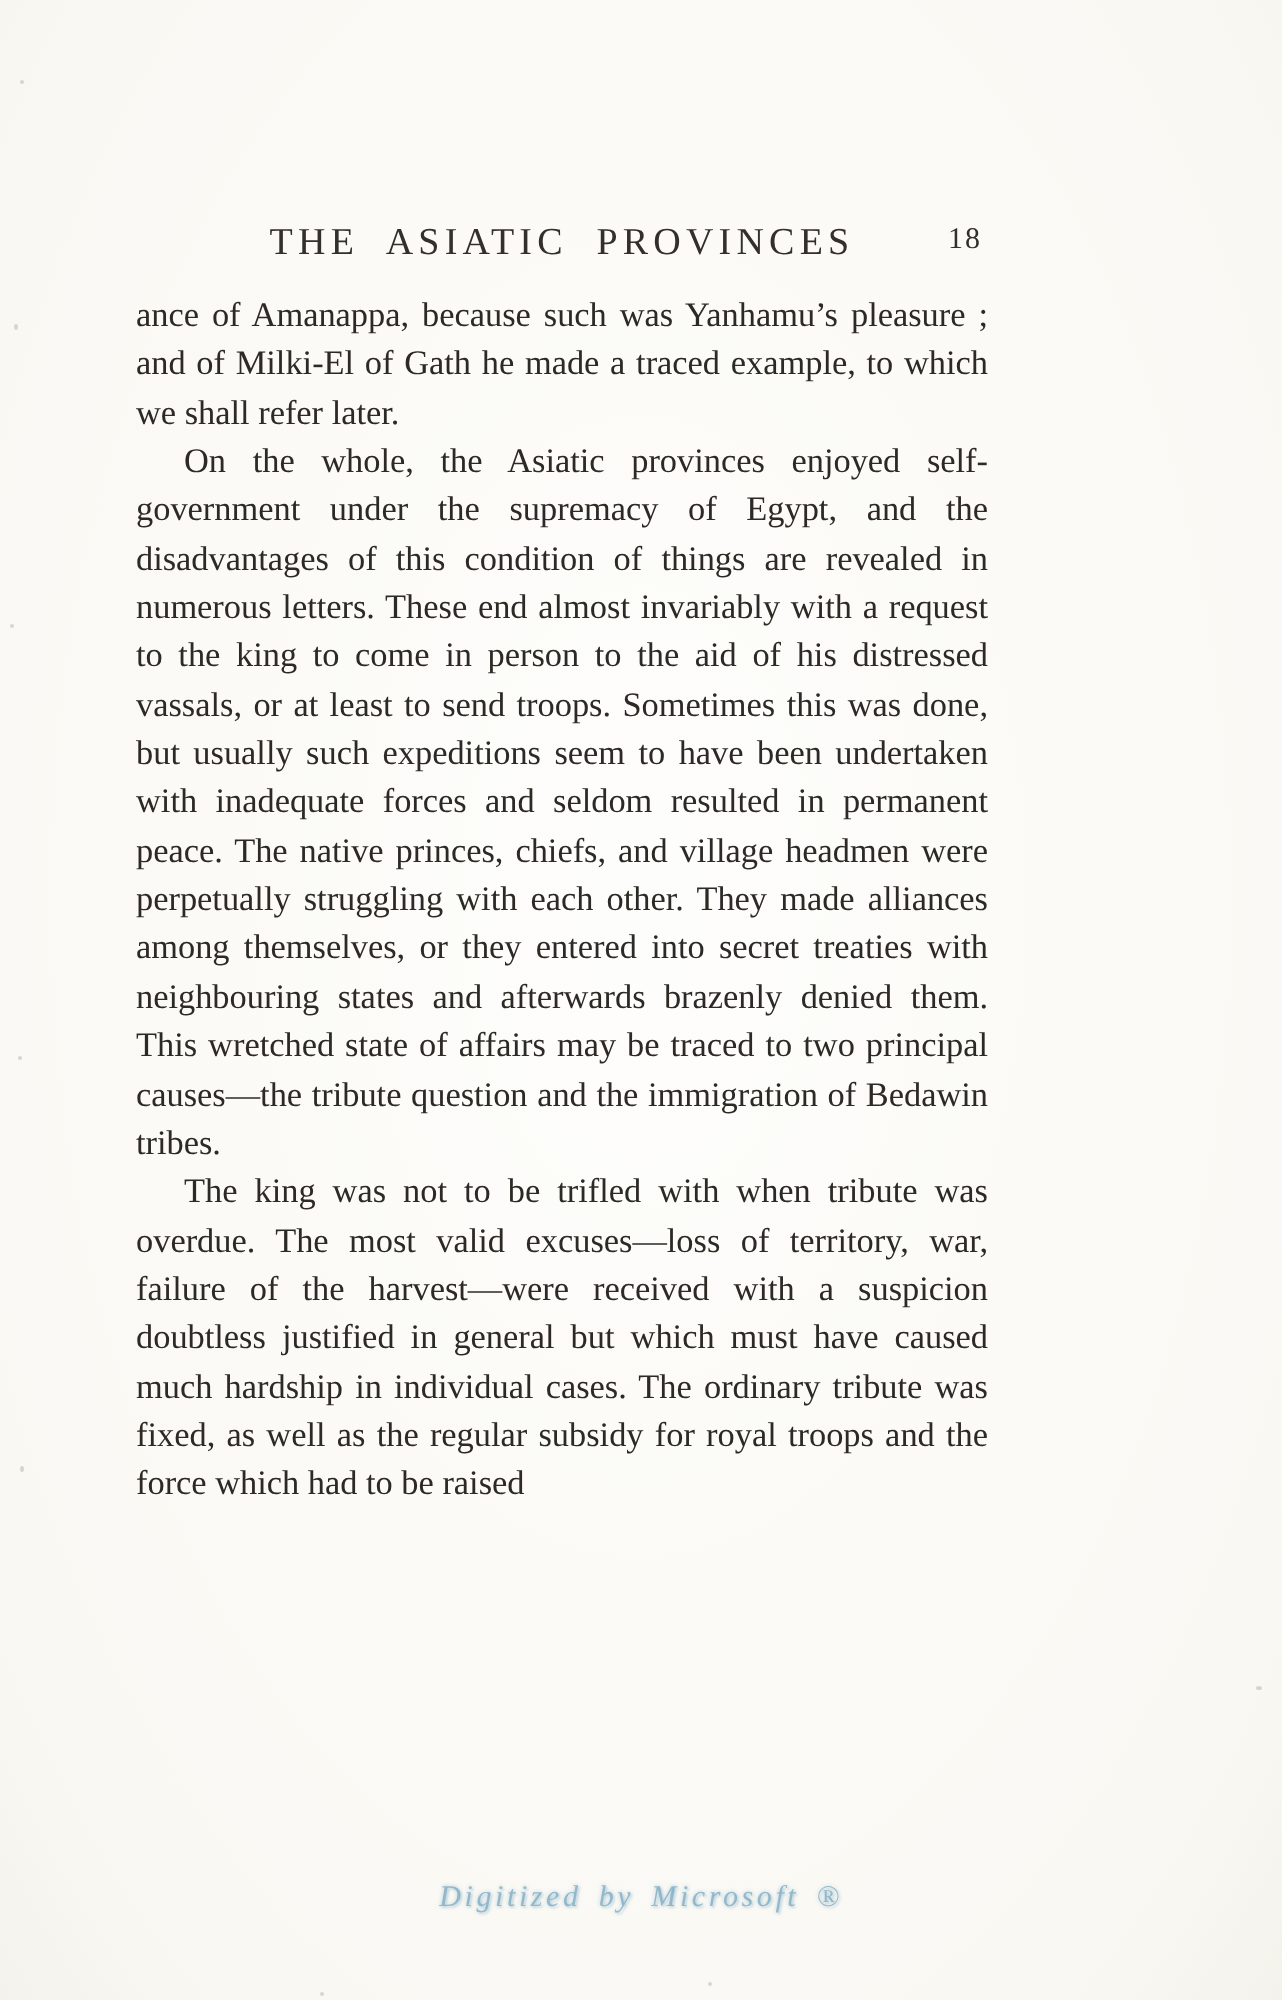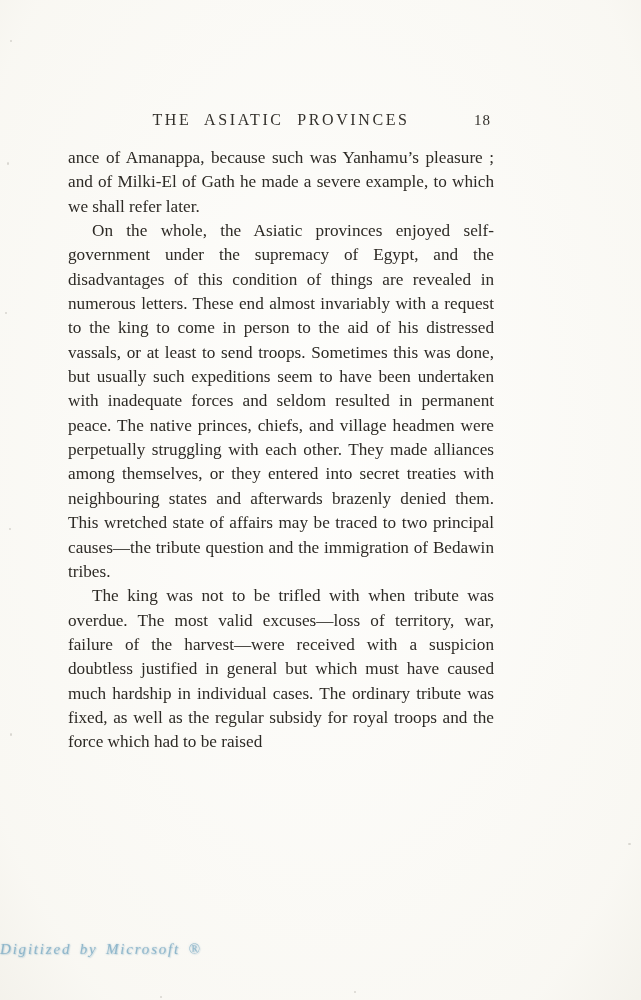--- a/index.html
+++ b/index.html
@@ -23,21 +23,21 @@
     position: absolute;
     top: 111px;
     left: 68px;
     width: 426px;
     height: 22px;
   }
   .running-title {
     position: absolute;
     left: 0; right: 0; top: 0;
     text-align: center;
-    font-size: 16px;
+    font-size: 19px;
     letter-spacing: 2.6px;
     word-spacing: 7px;
     color: #33302b;
   }
   .page-number {
     position: absolute;
     right: 3px; top: 1px;
     font-size: 15px;
     letter-spacing: 1px;
     color: #33302b;
@@ -52,20 +52,21 @@
     text-align: justify;
     color: #2d2a25;
   }
   .para { margin: 0; text-indent: 24px; }
   .para.no-indent { text-indent: 0; }
   .watermark {
     position: absolute;
     top: 941px;
     left: 0;
     width: 100%;
+    text-align: center;
     font-style: italic;
     font-size: 15px;
     letter-spacing: 1.8px;
     word-spacing: 3px;
     color: rgba(125, 172, 196, 0.78);
     text-shadow: 0 0 2px rgba(125, 172, 196, 0.55), 1px 1px 1px rgba(125,172,196,0.25);
   }
   .speck {
     position: absolute;
     background: #8f8b82;
@@ -77,21 +78,21 @@
 <body>
 
 <div class="page">
 
   <header class="page-header">
     <span class="running-title">THE ASIATIC PROVINCES</span>
     <span class="page-number">18</span>
   </header>
 
   <main class="text-block">
-    <p class="para no-indent">ance of Amanappa, because such was Yanhamu’s pleasure ; and of Milki-El of Gath he made a severe example, to which we shall refer later.</p>
+    <p class="para no-indent">ance of Amanappa, because such was Yanhamu’s pleasure ; and of Milki-El of Gath he made a traced example, to which we shall refer later.</p>
     <p class="para">On the whole, the Asiatic provinces enjoyed self-government under the supremacy of Egypt, and the disadvantages of this condition of things are revealed in numerous letters. These end almost invariably with a request to the king to come in person to the aid of his distressed vassals, or at least to send troops. Sometimes this was done, but usually such expeditions seem to have been undertaken with inadequate forces and seldom resulted in permanent peace. The native princes, chiefs, and village headmen were perpetually struggling with each other. They made alliances among themselves, or they entered into secret treaties with neighbouring states and afterwards brazenly denied them. This wretched state of affairs may be traced to two principal causes—the tribute question and the immigration of Bedawin tribes.</p>
     <p class="para">The king was not to be trifled with when tribute was overdue. The most valid excuses—loss of territory, war, failure of the harvest—were received with a suspicion doubtless justified in general but which must have caused much hardship in individual cases. The ordinary tribute was fixed, as well as the regular subsidy for royal troops and the force which had to be raised</p>
   </main>
 
   <div class="watermark">Digitized by Microsoft ®</div>
 
   <div class="speck" style="left:10px; top:40px; width:2px; height:2px;"></div>
   <div class="speck" style="left:7px; top:162px; width:2px; height:3px;"></div>
   <div class="speck" style="left:5px; top:312px; width:2px; height:2px;"></div>
   <div class="speck" style="left:9px; top:528px; width:2px; height:2px;"></div>

